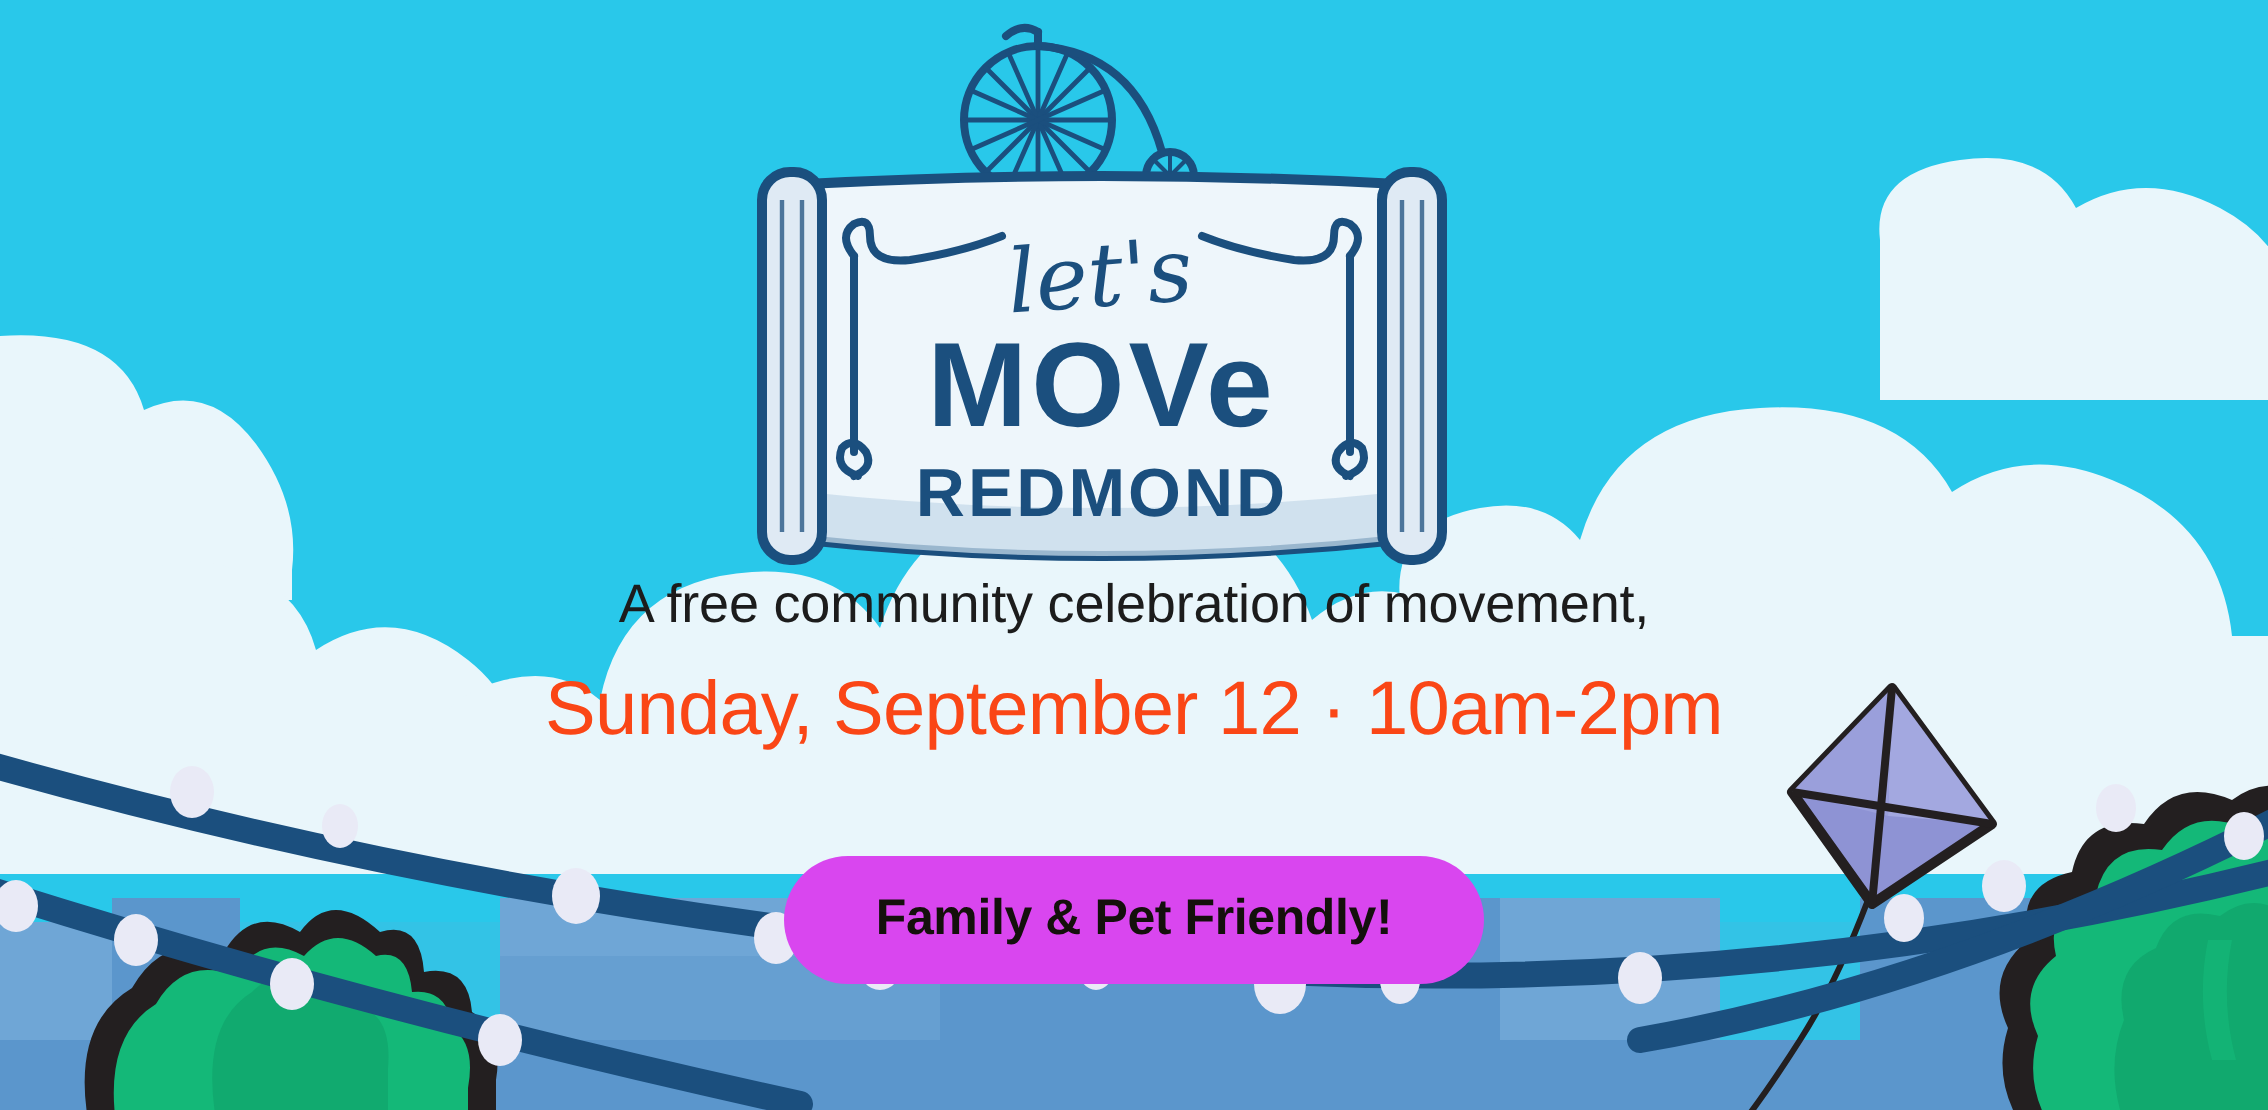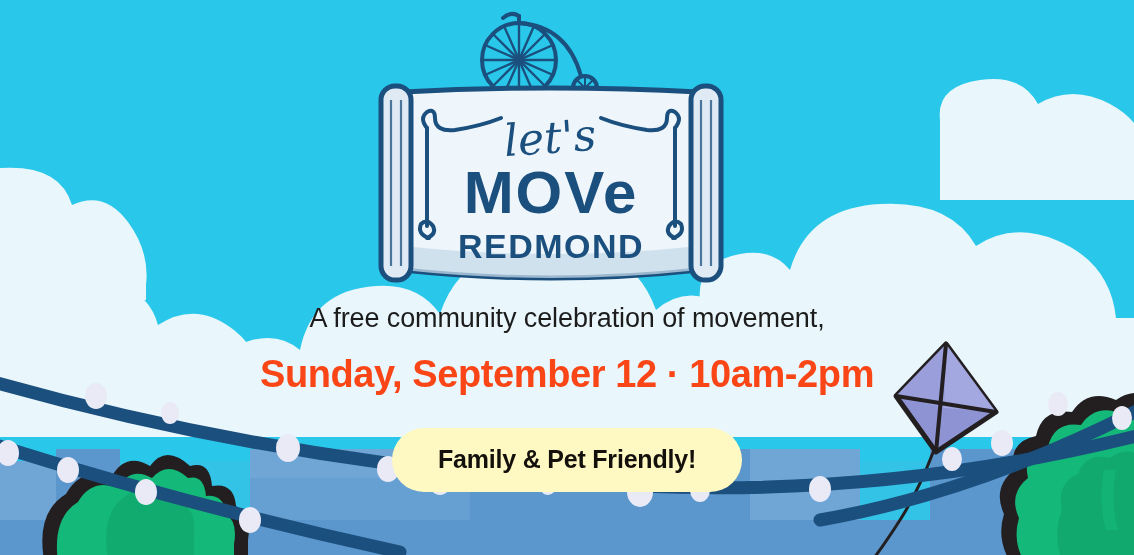--- a/index.html
+++ b/index.html
@@ -29,44 +29,44 @@
     text-align: center;
     z-index: 40;
   }
   #tagline {
     font-family: "Liberation Sans", sans-serif;
     font-size: 27px;
     line-height: 35px;
     color: #1c1c1c;
     font-weight: 400;
     letter-spacing: -0.1px;
-    margin: 16px;
+    margin: 0;
     padding: 0 120px;
   }
   #tagline .tl-line { display: block; }
   #date-line {
     margin: 13px 0 0 0;
     font-family: "Liberation Sans", sans-serif;
-    font-weight: bold;
+    font-weight: normal;
     font-size: 38px;
     line-height: 44px;
     color: #fa4616;
     letter-spacing: -0.4px;
   }
   #pill-wrap {
     position: absolute;
     left: 0;
     top: 428px;
     width: 1134px;
     text-align: center;
     z-index: 45;
   }
   #pill {
     display: inline-block;
-    background: #fef9c3;
+    background: #d946ef;
     color: #14100c;
     font-family: "Liberation Sans", sans-serif;
     font-weight: bold;
     font-size: 25px;
     letter-spacing: -0.2px;
     padding: 17px 46px 18px 46px;
     border-radius: 34px;
     border: none;
     cursor: pointer;
   }

